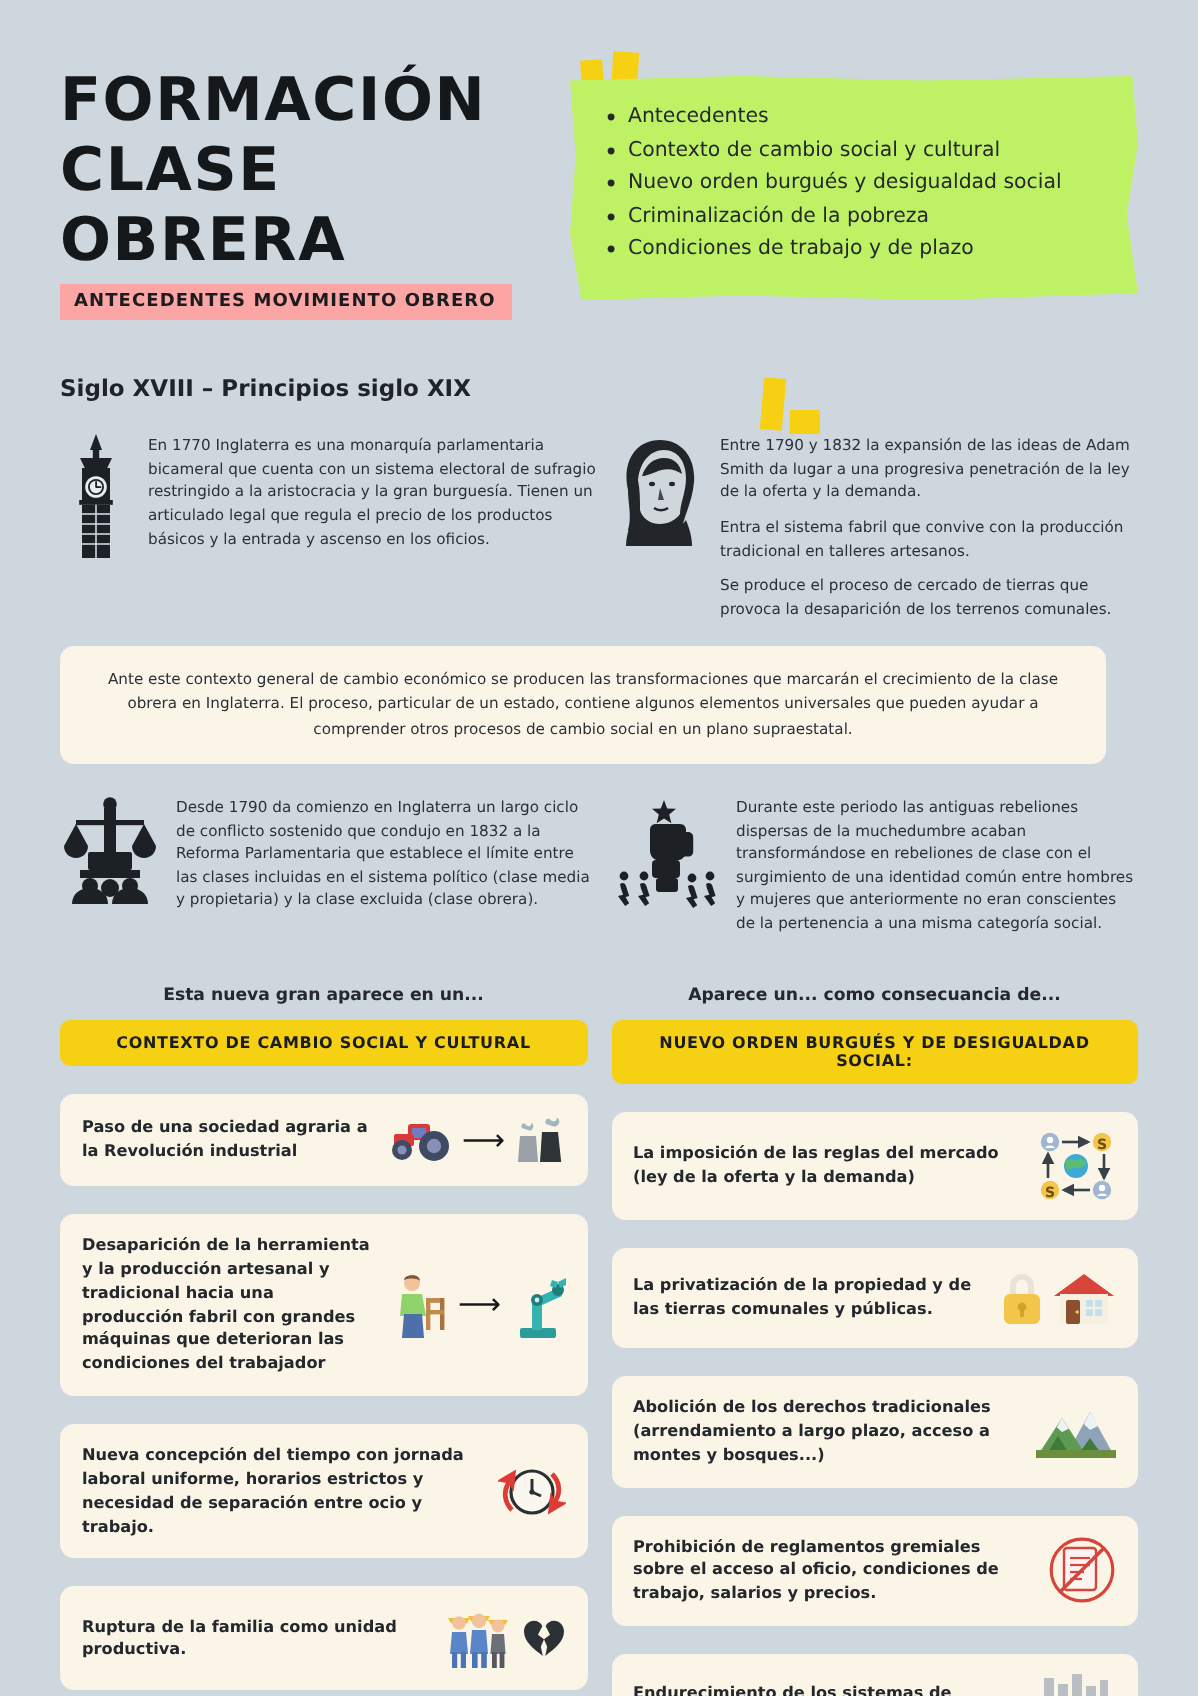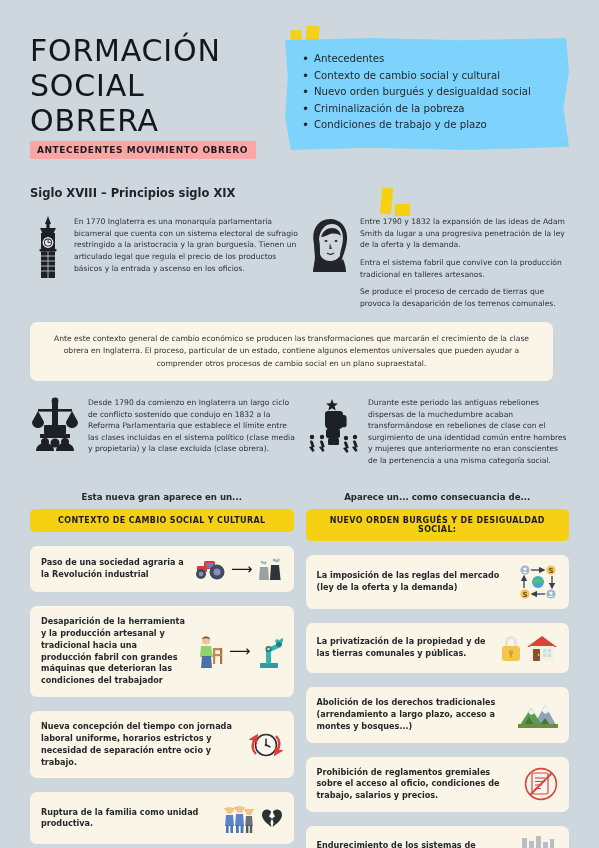--- a/index.html
+++ b/index.html
@@ -9,39 +9,39 @@
     font-family: "DejaVu Sans", sans-serif;
     color: #232629;
     overflow: hidden;
     position: relative;
   }
 
   
   .header { display: flex; padding: 28px 30px 0 30px; gap: 10px; }
   .header-left { width: 245px; flex: 0 0 245px; padding-top: 6px; }
   .title-line {
-    font-size: 30px; font-weight: 400; letter-spacing: 0.8px;
+    font-size: 30px; font-weight: 700; letter-spacing: 0.8px;
     line-height: 1.16; color: #15181b;
   }
   .badge-yellow {
     display: inline-block; background: #fca5a5; color: #1a1c1f;
     font-size: 9px; font-weight: 700; letter-spacing: 0.55px;
     padding: 4px 8px 4px 7px; 
   }
   .subtitle { font-size: 11.5px; font-weight: 600; margin-top: 27px; color: #20242a; }
 
   
   .paper-wrap { position: relative; flex: 1; margin-top: 10px; }
   .tape { position: absolute; background: #f5d013; }
   .tape-a { width: 11px; height: 28px; left: 6px; top: -8px; transform: rotate(-4deg); }
   .tape-b { width: 13px; height: 22px; left: 21px; top: -12px; transform: rotate(3deg); }
   .tape-c { width: 11px; height: 26px; left: 96px; bottom: -14px; transform: rotate(5deg); }
   .tape-d { width: 15px; height: 12px; left: 110px; bottom: -16px; }
   .paper {
-    background: #7dd3fc; padding: 13px 12px 13px 16px;
+    background: #bef264; padding: 13px 12px 13px 16px;
     clip-path: polygon(0 2%, 30% 0, 62% 2%, 99% 0, 100% 30%, 98% 62%, 100% 97%,
                        64% 100%, 30% 98%, 2% 100%, 0 70%, 1% 36%);
     min-height: 112px;
   }
   .paper ul { list-style: none; }
   .paper li {
     font-size: 10.2px; line-height: 1.62; position: relative; padding-left: 13px;
     color: #24282d; font-weight: 500;
   }
   .paper li::before {
@@ -81,21 +81,21 @@
   .card-text { font-size: 8.1px; line-height: 1.46; font-weight: 600; color: #24282d; flex: 1; }
   .card-art { flex: 0 0 auto; display: flex; align-items: center; gap: 4px; }
   .arrow { font-size: 15px; color: #15181b; line-height: 1; }
 </style>
 </head>
 <body>
 
 <div class="header">
   <div class="header-left">
     <div class="title-line">FORMACIÓN</div>
-    <div class="title-line">SOCIAL OBRERA</div>
+    <div class="title-line">CLASE OBRERA</div>
     <div class="badge-yellow">ANTECEDENTES MOVIMIENTO OBRERO</div>
     <div class="subtitle">Siglo XVIII – Principios siglo XIX</div>
   </div>
 
   <div class="paper-wrap">
     <div class="tape tape-a"></div>
     <div class="tape tape-b"></div>
     <div class="paper">
       <ul>
         <li>Antecedentes</li>

